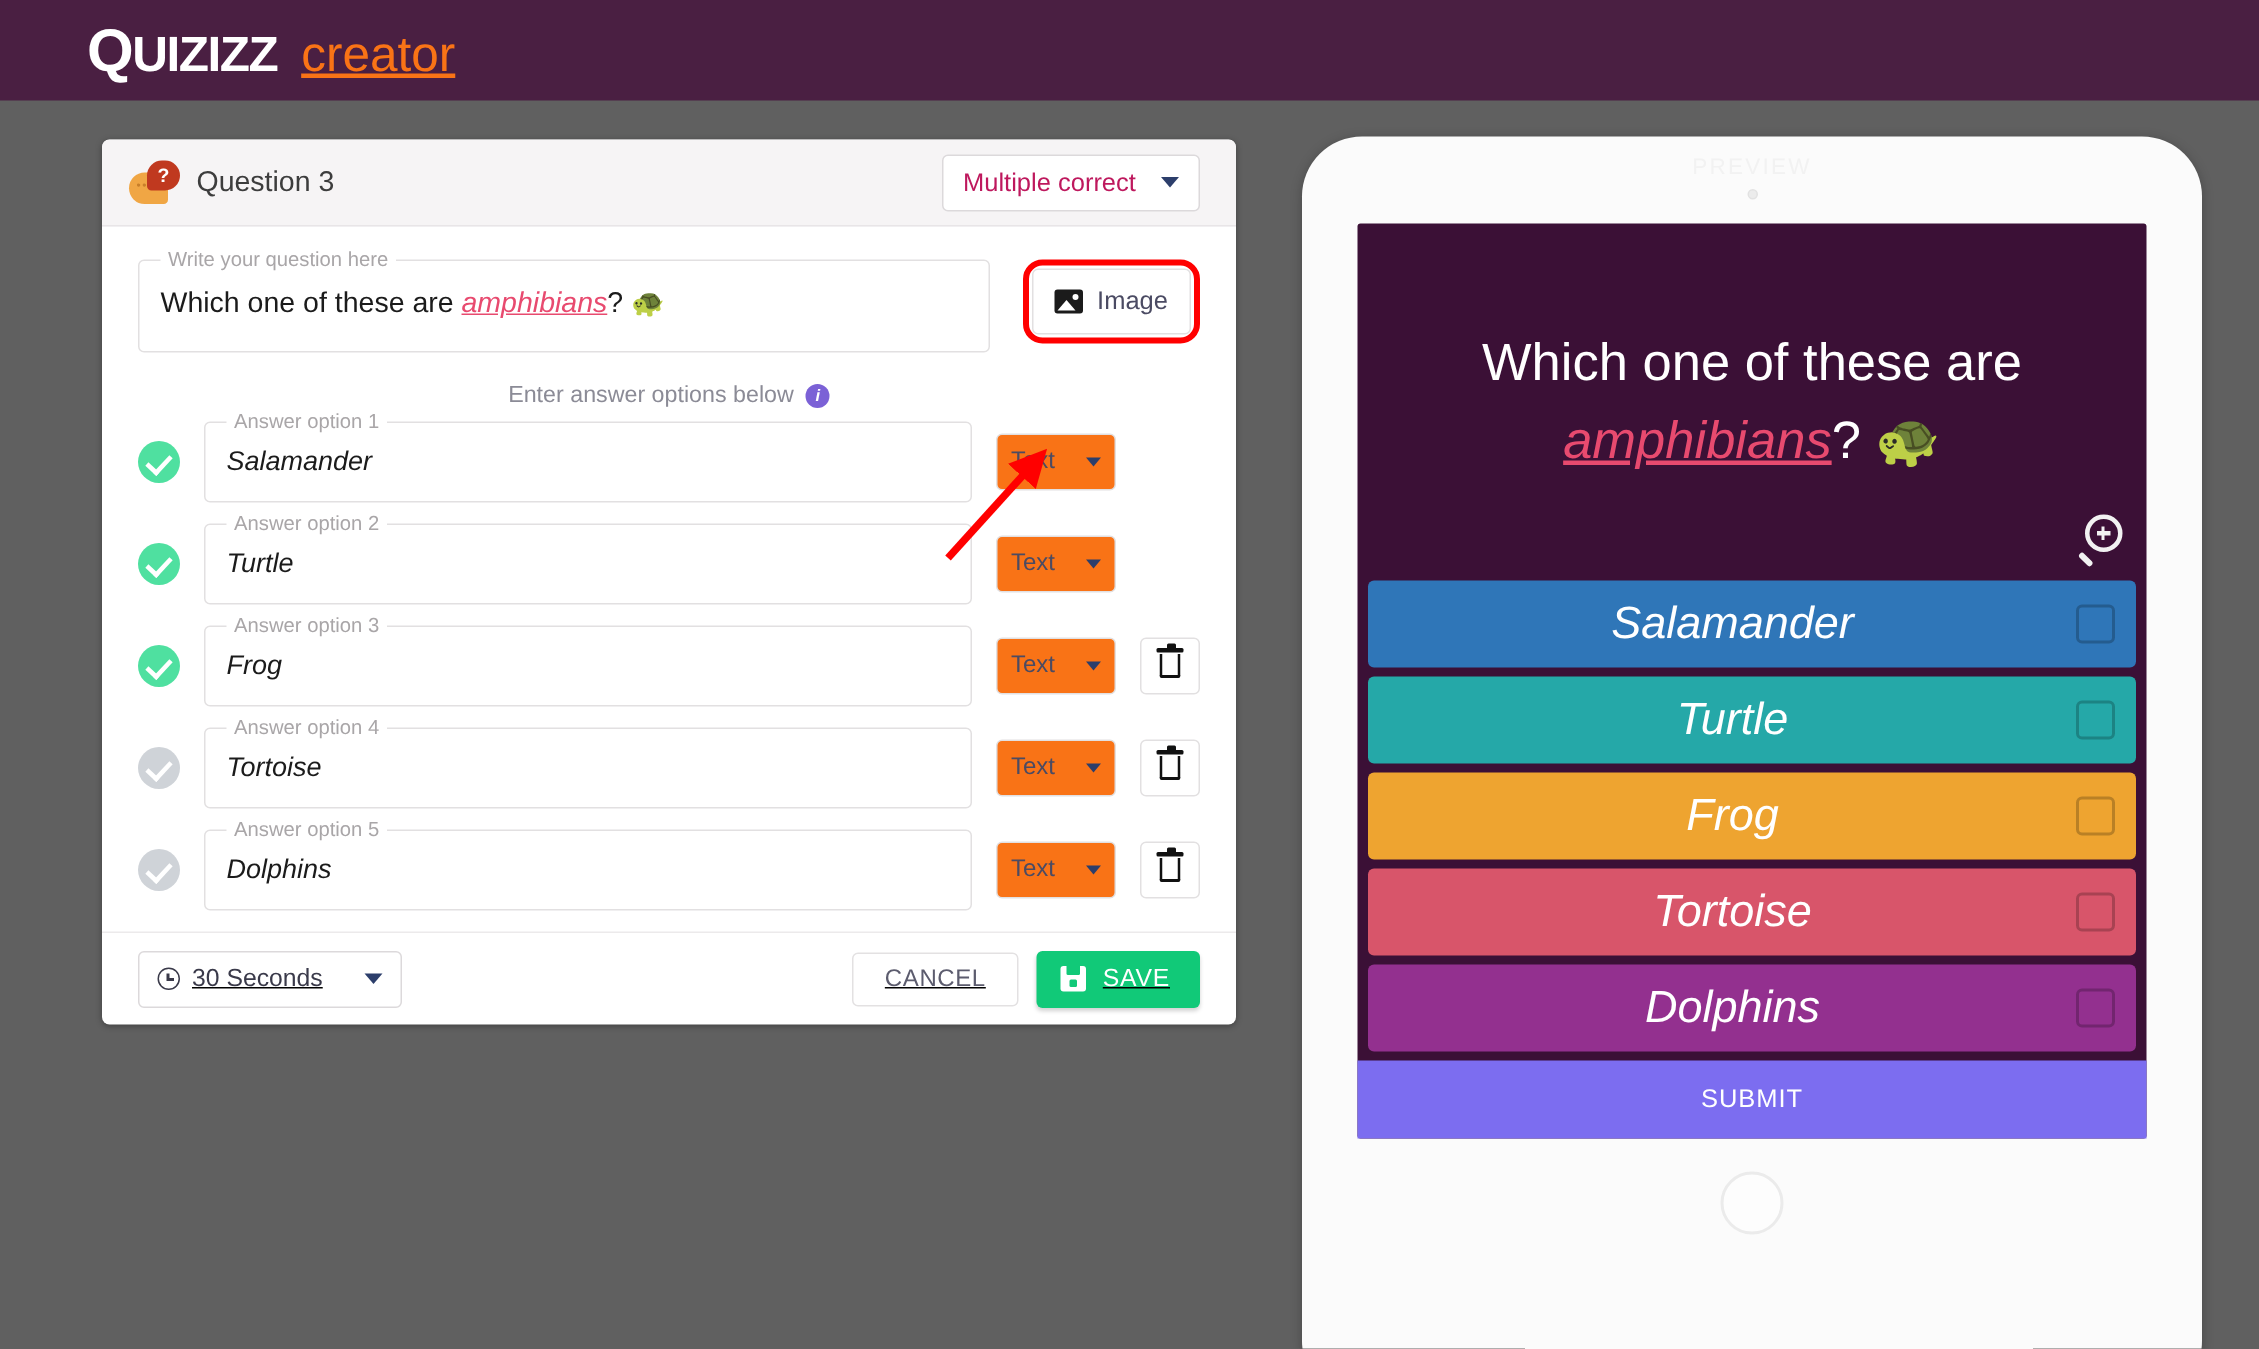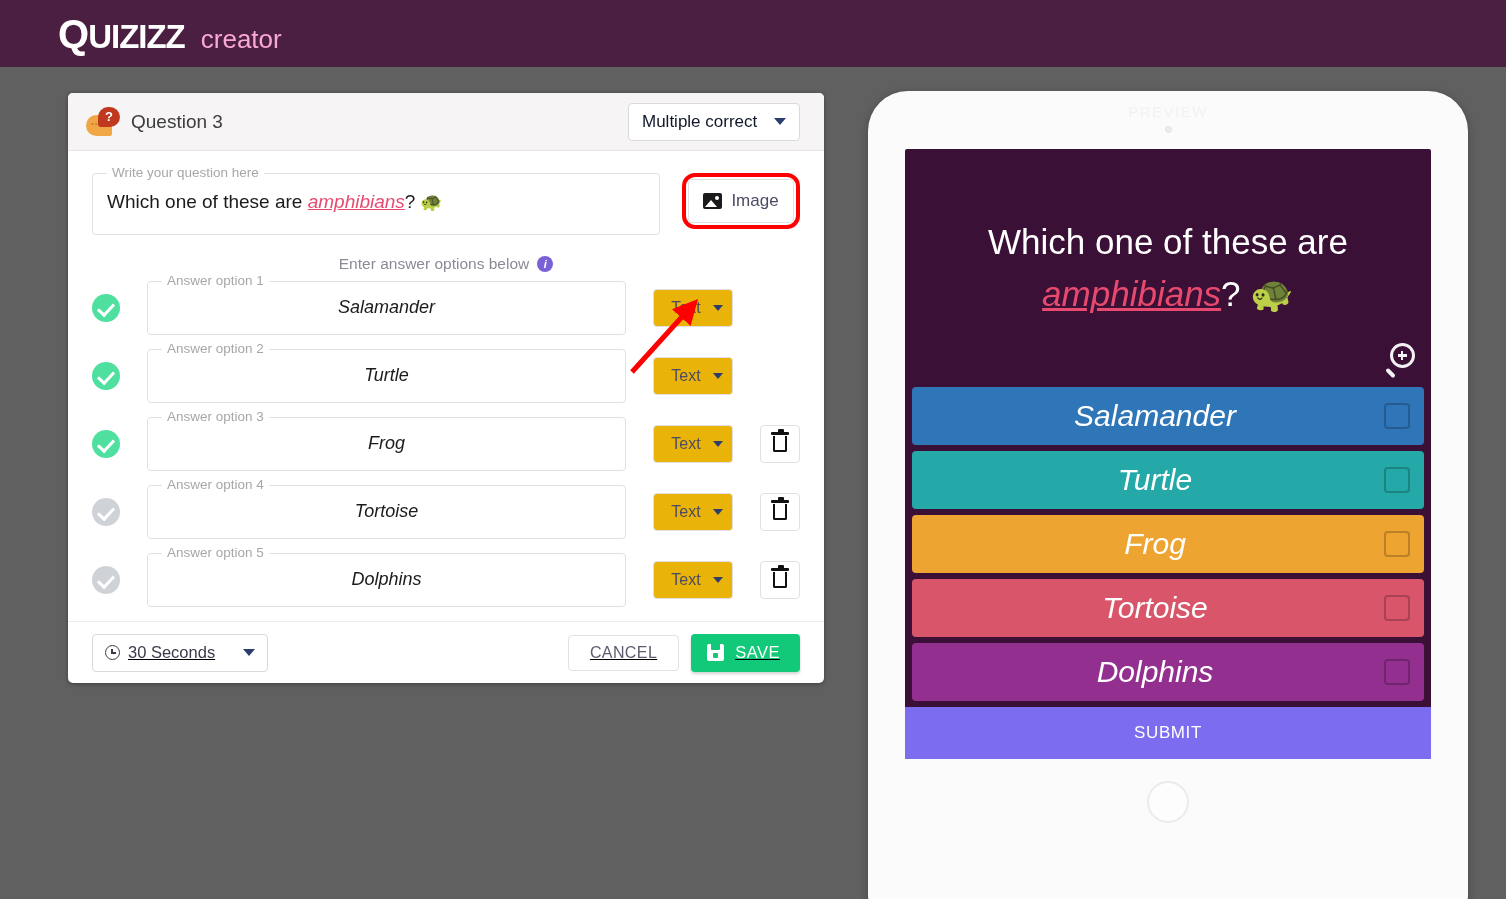--- a/index.html
+++ b/index.html
@@ -18,22 +18,22 @@
     display: flex; align-items: center;
     padding-left: 28px;
   }
   .logo-wrap { display: flex; align-items: baseline; margin-left: 30px; }
   .logo-q {
     font-size: 40px; font-weight: bold; color: #ffffff;
     letter-spacing: -1px; line-height: 1;
   }
   .logo-q .sm { font-size: 33px; }
   .creator-word {
-    font-size: 26px; color: #f9a8d4; margin-left: 16px;
-    font-weight: 400; line-height: 1;
+    font-size: 33px; color: #f97316; margin-left: 16px;
+    font-weight: 400; line-height: 1; text-decoration: underline;
   }
 
   
   .stage { position: relative; width: 1506px; height: 832px; }
 
   
   .card {
     position: absolute; left: 68px; top: 26px;
     width: 756px;
     background: #ffffff;
@@ -65,21 +65,21 @@
     text-align: center; line-height: 19px;
   }
   .q-title { font-size: 19px; color: #3d3d3d; margin-left: 11px; }
   .head-spacer { flex: 1; }
   .type-select {
     min-width: 172px; height: 38px;
     border: 1px solid #dcd9db; border-radius: 4px;
     background: #fff; display: flex; align-items: center;
     padding: 0 13px; cursor: pointer;
   }
-  .type-select .lbl { font-size: 17px; color: #0f172a; flex: 1; }
+  .type-select .lbl { font-size: 17px; color: #be185d; flex: 1; }
   .caret {
     width: 0; height: 0; margin-left: 10px;
     border-left: 6px solid transparent;
     border-right: 6px solid transparent;
     border-top: 7px solid #2c3e6b;
   }
 
   .card-body { padding: 22px 24px 0 24px; }
 
   
@@ -141,44 +141,43 @@
   }
   .info-dot {
     width: 16px; height: 16px; border-radius: 50%;
     background: #7b61d6; color: #fff;
     font-size: 11px; font-weight: bold; font-style: italic;
     text-align: center; line-height: 16px;
   }
 
   
   .ans-row {
-    display: flex; align-items: center; gap: 27px;
+    display: flex; align-items: center; gap: 16px;
     margin-bottom: 14px;
-    text-align: center;
   }
   .check-badge {
     width: 28px; height: 28px; border-radius: 50%;
     flex: 0 0 auto; position: relative; cursor: pointer;
   }
   .check-badge.on  { background: #4fe0a0; }
   .check-badge.off { background: #cfd3d8; }
   .check-badge::after {
     content: ""; position: absolute;
     left: 9px; top: 6px; width: 7px; height: 13px;
     border: solid #ffffff; border-width: 0 3px 3px 0;
     transform: rotate(43deg);
   }
   .ans-field { flex: 1; height: 54px; }
   .ans-field .value {
     font-style: italic; font-size: 18px; padding-top: 15px;
   }
   .small-select {
     width: 80px; height: 38px; flex: 0 0 auto;
     border: 1px solid #e2e0e1; border-radius: 4px;
-    background: #eab308; display: flex; align-items: center;
+    background: #f97316; display: flex; align-items: center;
     padding: 0 9px; cursor: pointer;
   }
   .small-select .lbl { font-size: 16px; color: #4b4b63; flex: 1; }
   .small-select .caret {
     border-left-width: 5px; border-right-width: 5px; border-top-width: 6px;
     margin-left: 4px;
   }
   .trash-btn {
     width: 40px; height: 38px; flex: 0 0 auto;
     border: 1px solid #e2e0e1; border-radius: 4px; background: #fff;

